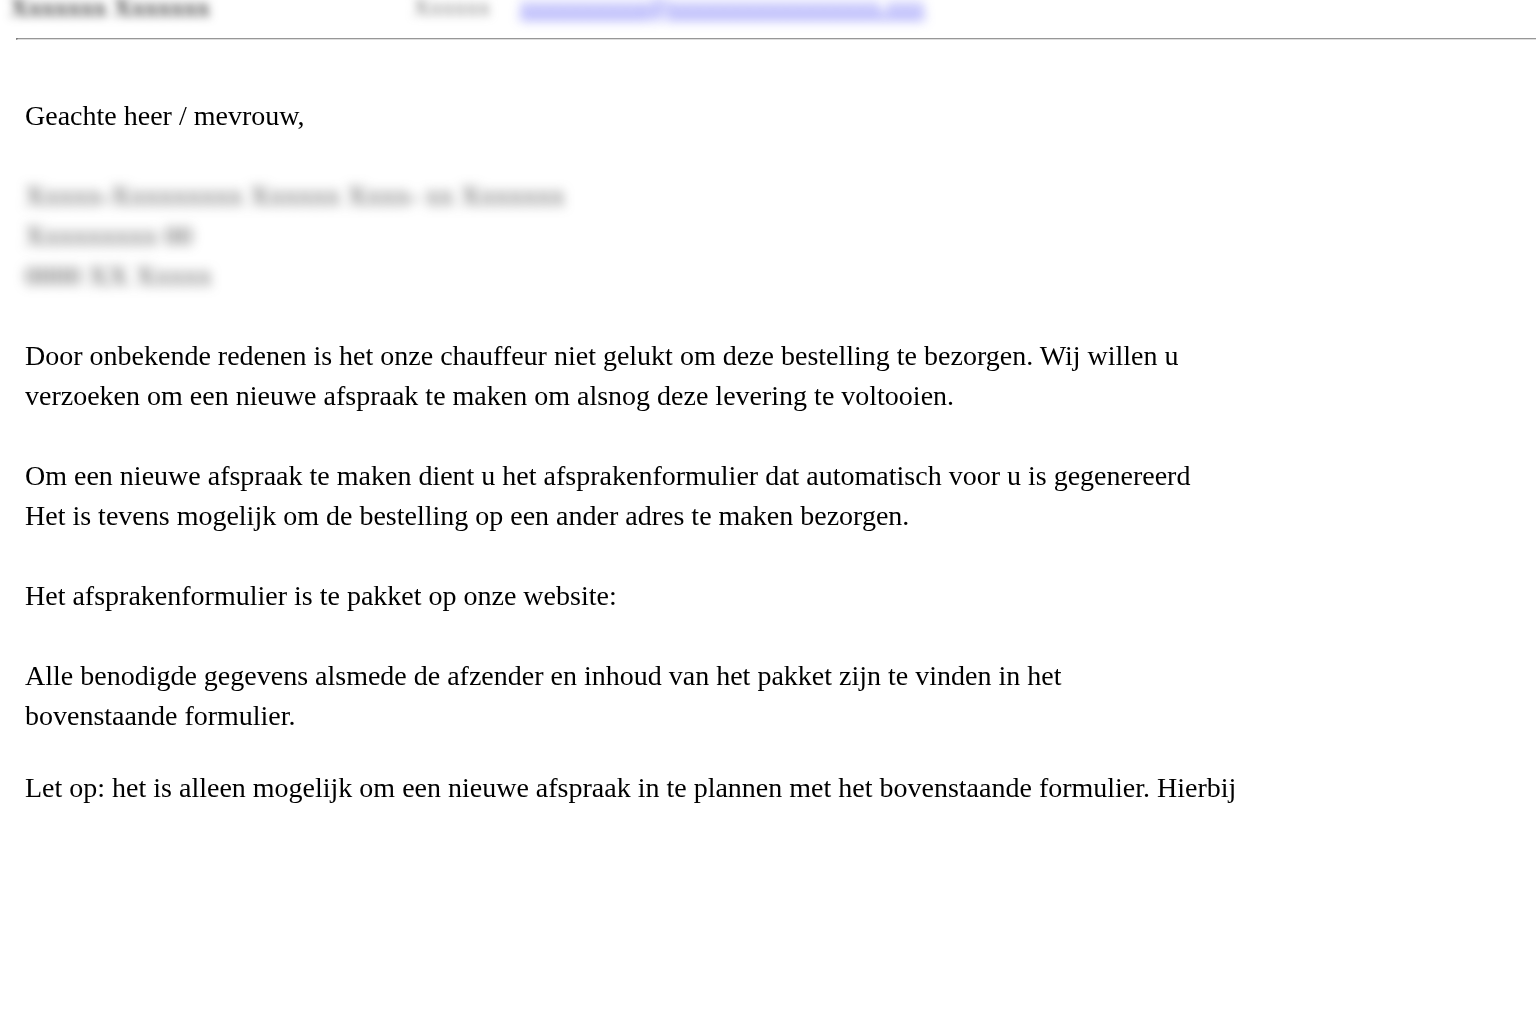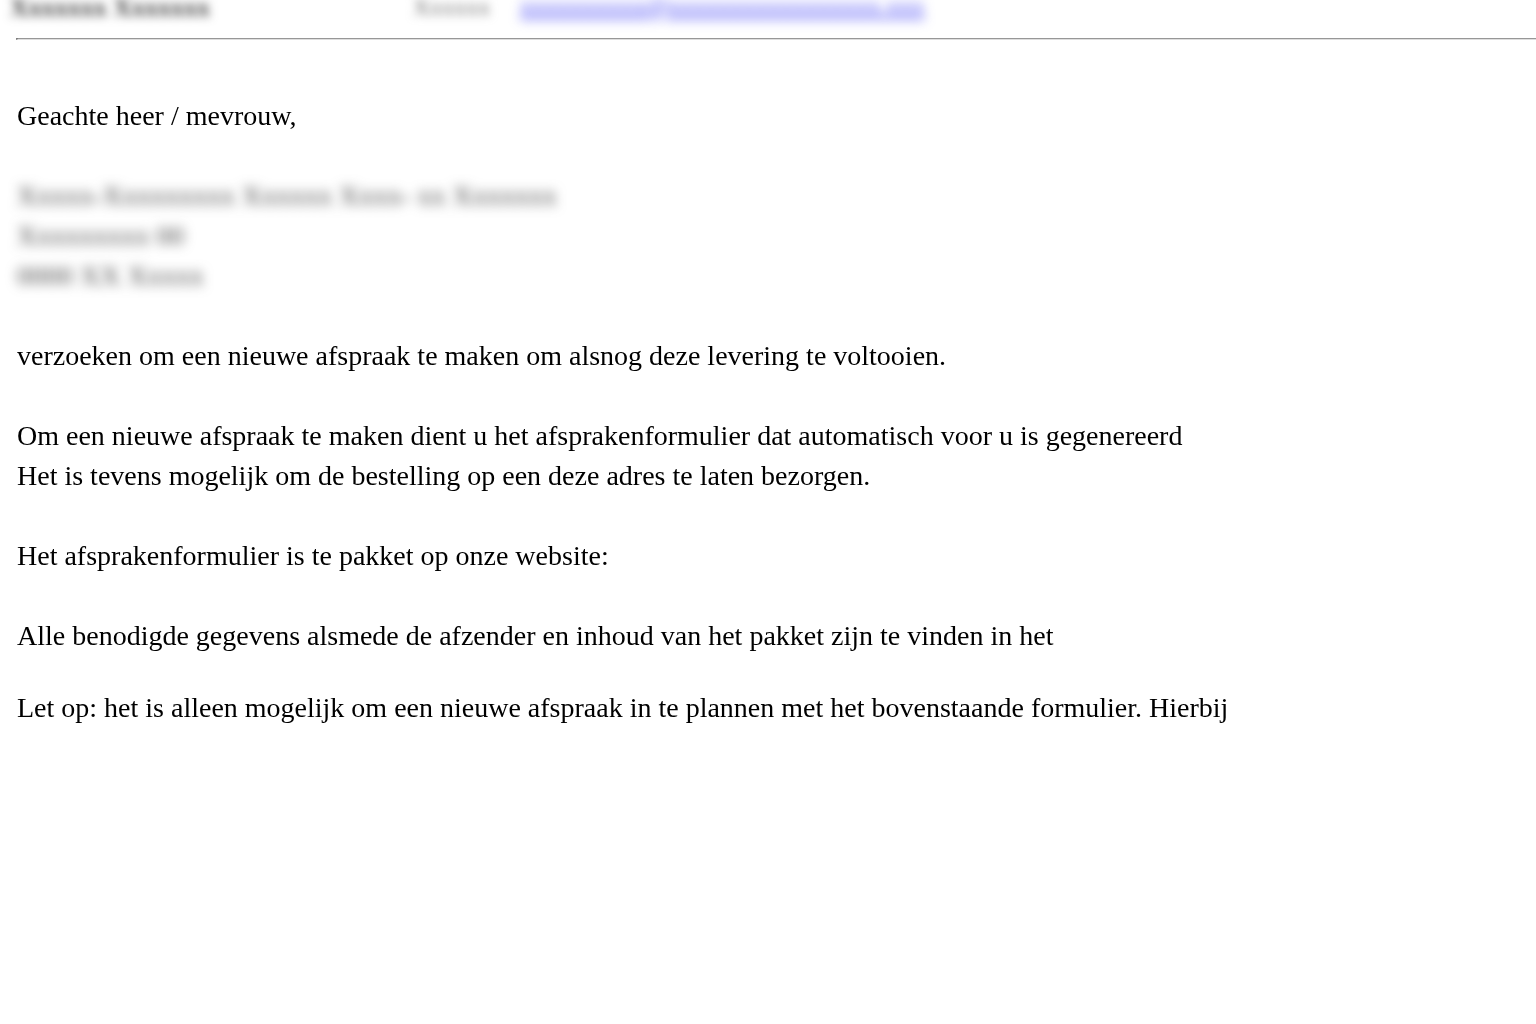--- a/index.html
+++ b/index.html
@@ -43,21 +43,21 @@
     border-bottom: 1px solid #dedede;
     border-left: 2px solid #7e7e7e;
   }
   
   .mail-body {
     padding-left: 17px;
     font-size: 28px;
     line-height: 40px;
     color: #000000;
   }
-  .para { margin: 40px 0 0 0; }
+  .para { margin: 40px 0 0 8px; }
   .para.first { margin-top: 56px; }
   .para.last { margin-top: 32px; }
   .line { white-space: nowrap; }
   a.mail-link {
     color: #0000EE;
     text-decoration: underline;
     cursor: pointer;
   }
   
   .address-redacted .line {
@@ -83,33 +83,35 @@
   </div>
 
 
   <div class="para address-redacted">
     <div class="line">Xxxxx-Xxxxxxxxx Xxxxxx Xxxx- xx Xxxxxxx</div>
     <div class="line">Xxxxxxxxx 00</div>
     <div class="line">0000 XX Xxxxx</div>
   </div>
 
   <div class="para">
+    <div class="line">Door onbekende redenen is het onze chauffeur niet gelukt om deze bestelling te bezorgen. Wij willen u</div>
     <div class="line">verzoeken om een nieuwe afspraak te maken om alsnog deze levering te voltooien.</div>
   </div>
 
   <div class="para">
     <div class="line">Om een nieuwe afspraak te maken dient u het afsprakenformulier dat automatisch voor u is gegenereerd</div>
-    <div class="line">Het is tevens mogelijk om de bestelling op een deze adres te laten bezorgen.</div>
+    <div class="line">Het is tevens mogelijk om de bestelling op een ander adres te maken bezorgen.</div>
   </div>
 
   <div class="para">
     <div class="line">Het afsprakenformulier is te pakket op onze website:</div>
   </div>
 
   <div class="para">
     <div class="line">Alle benodigde gegevens alsmede de afzender en inhoud van het pakket zijn te vinden in het</div>
+    <div class="line">bovenstaande formulier.</div>
   </div>
 
   <div class="para last">
     <div class="line">Let op: het is alleen mogelijk om een nieuwe afspraak in te plannen met het bovenstaande formulier. Hierbij</div>
   </div>
 
 </div>
 
 </body></html>

